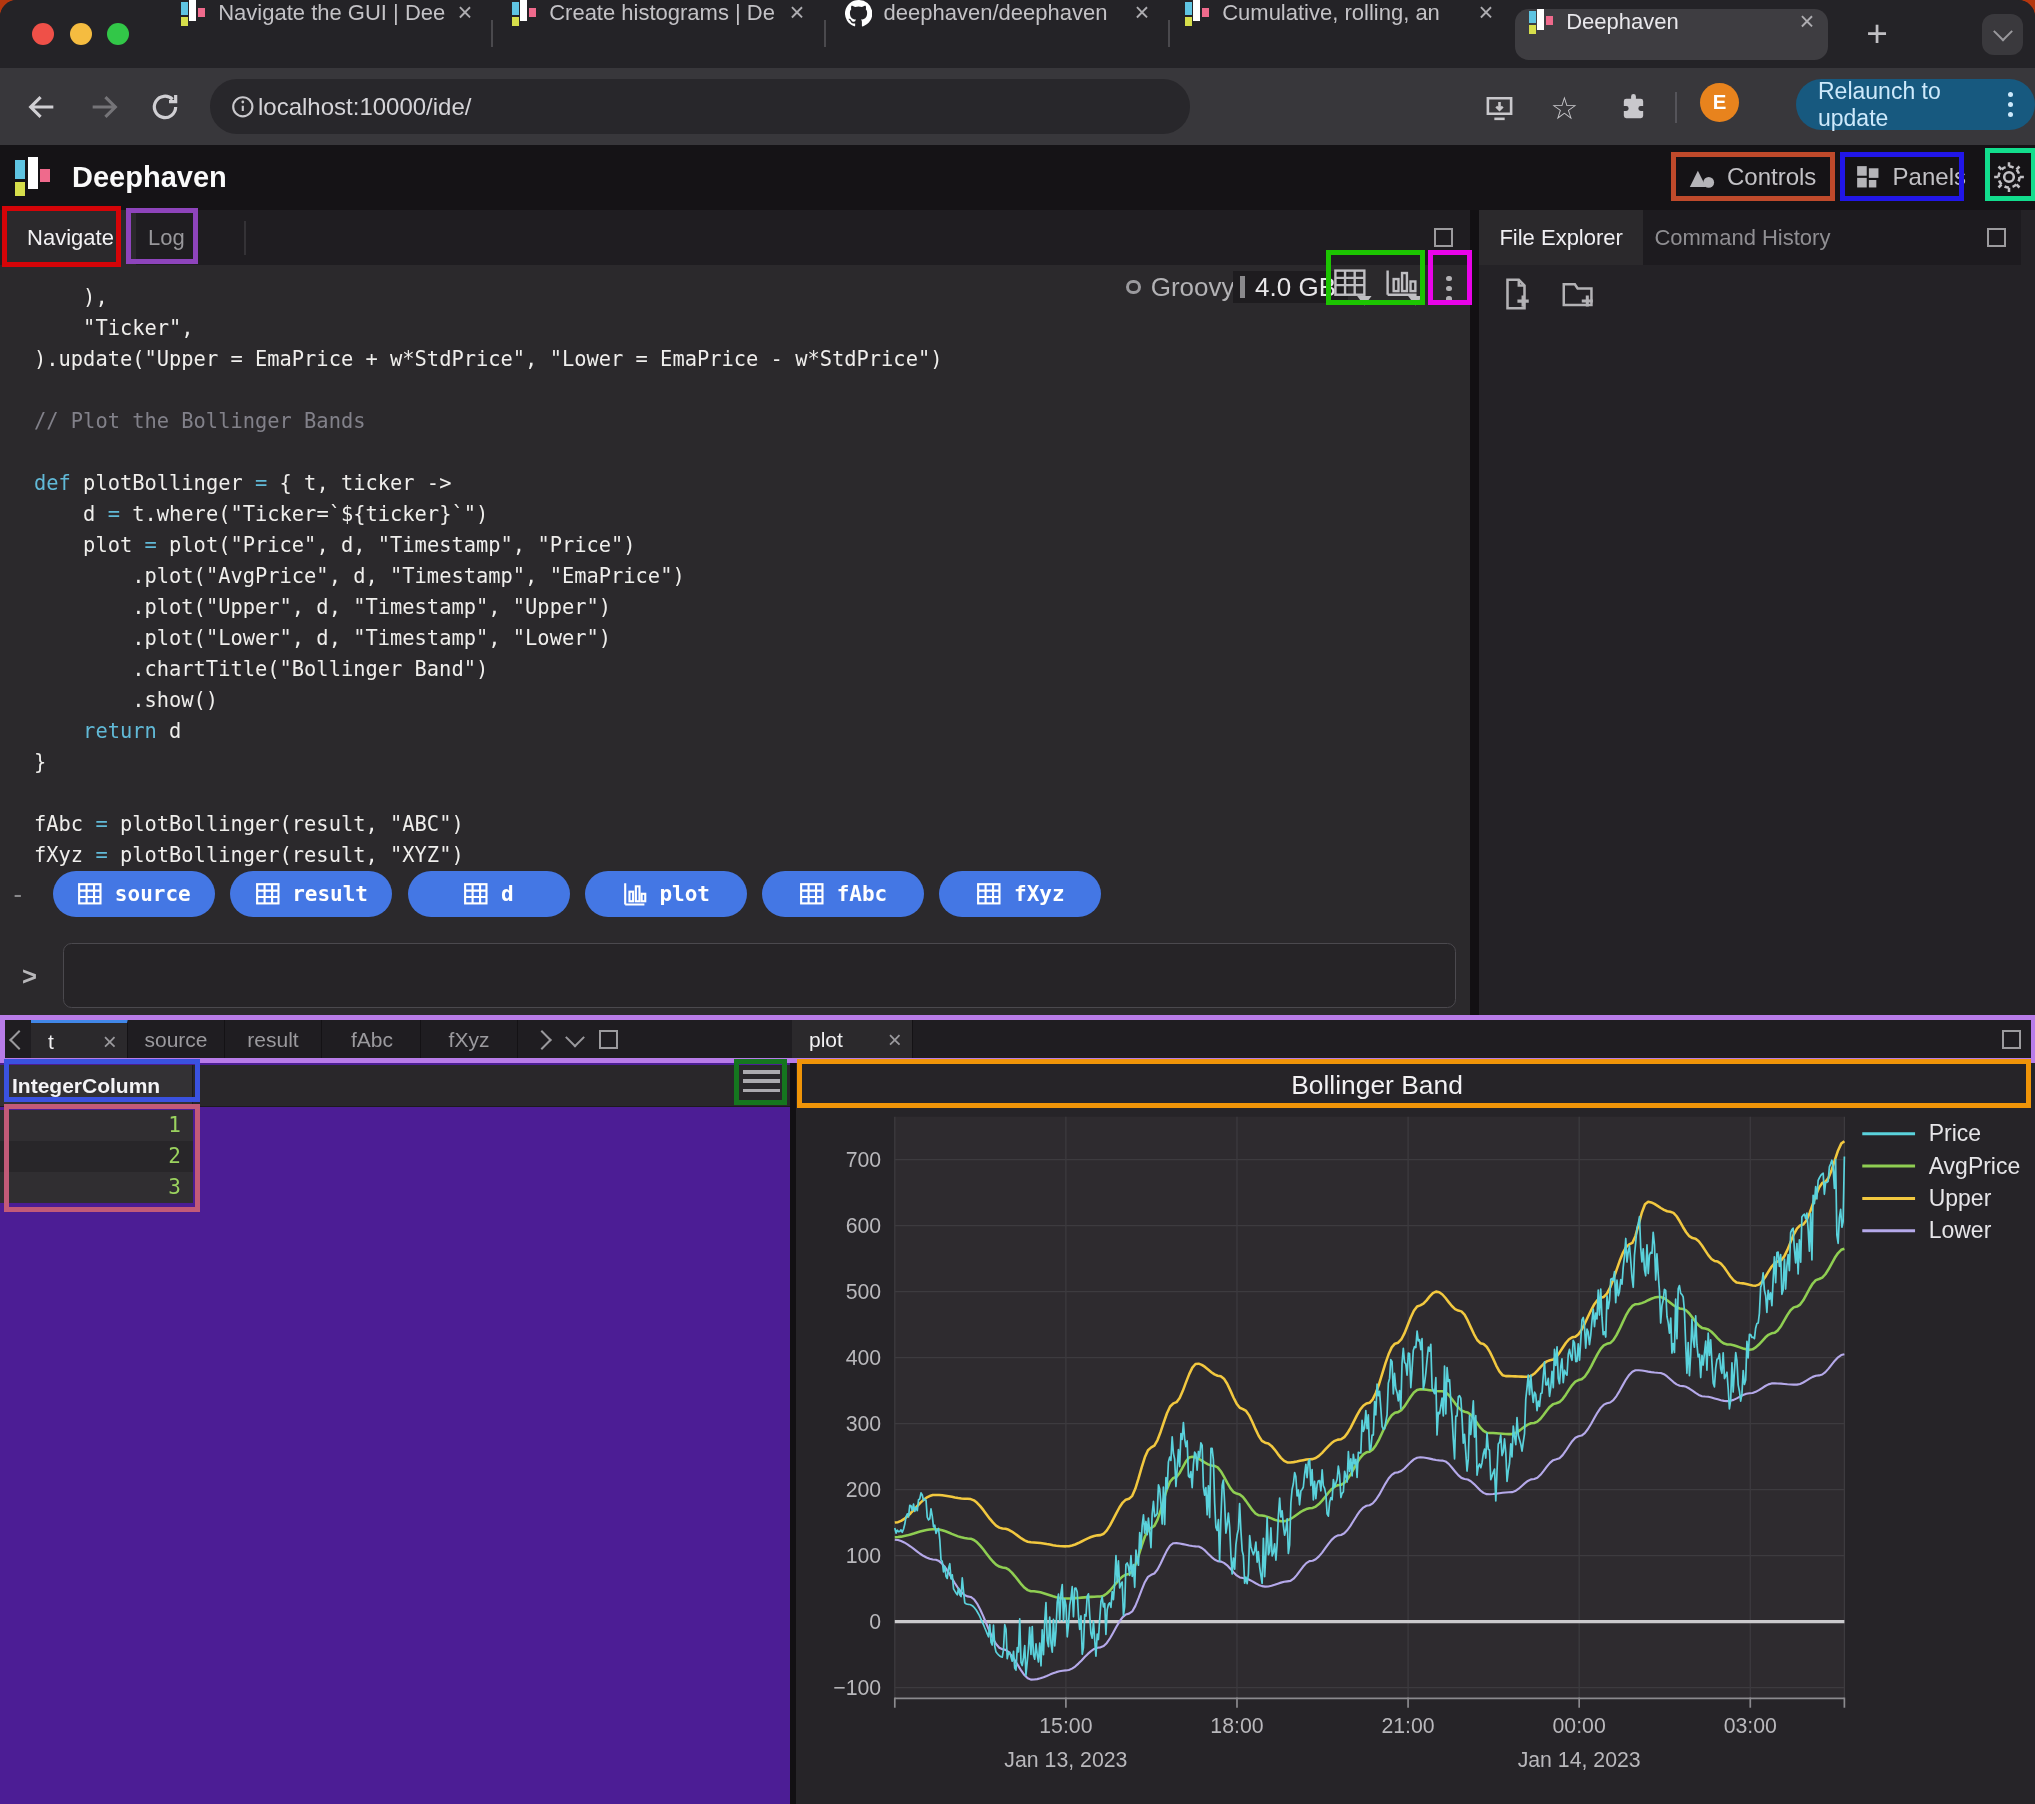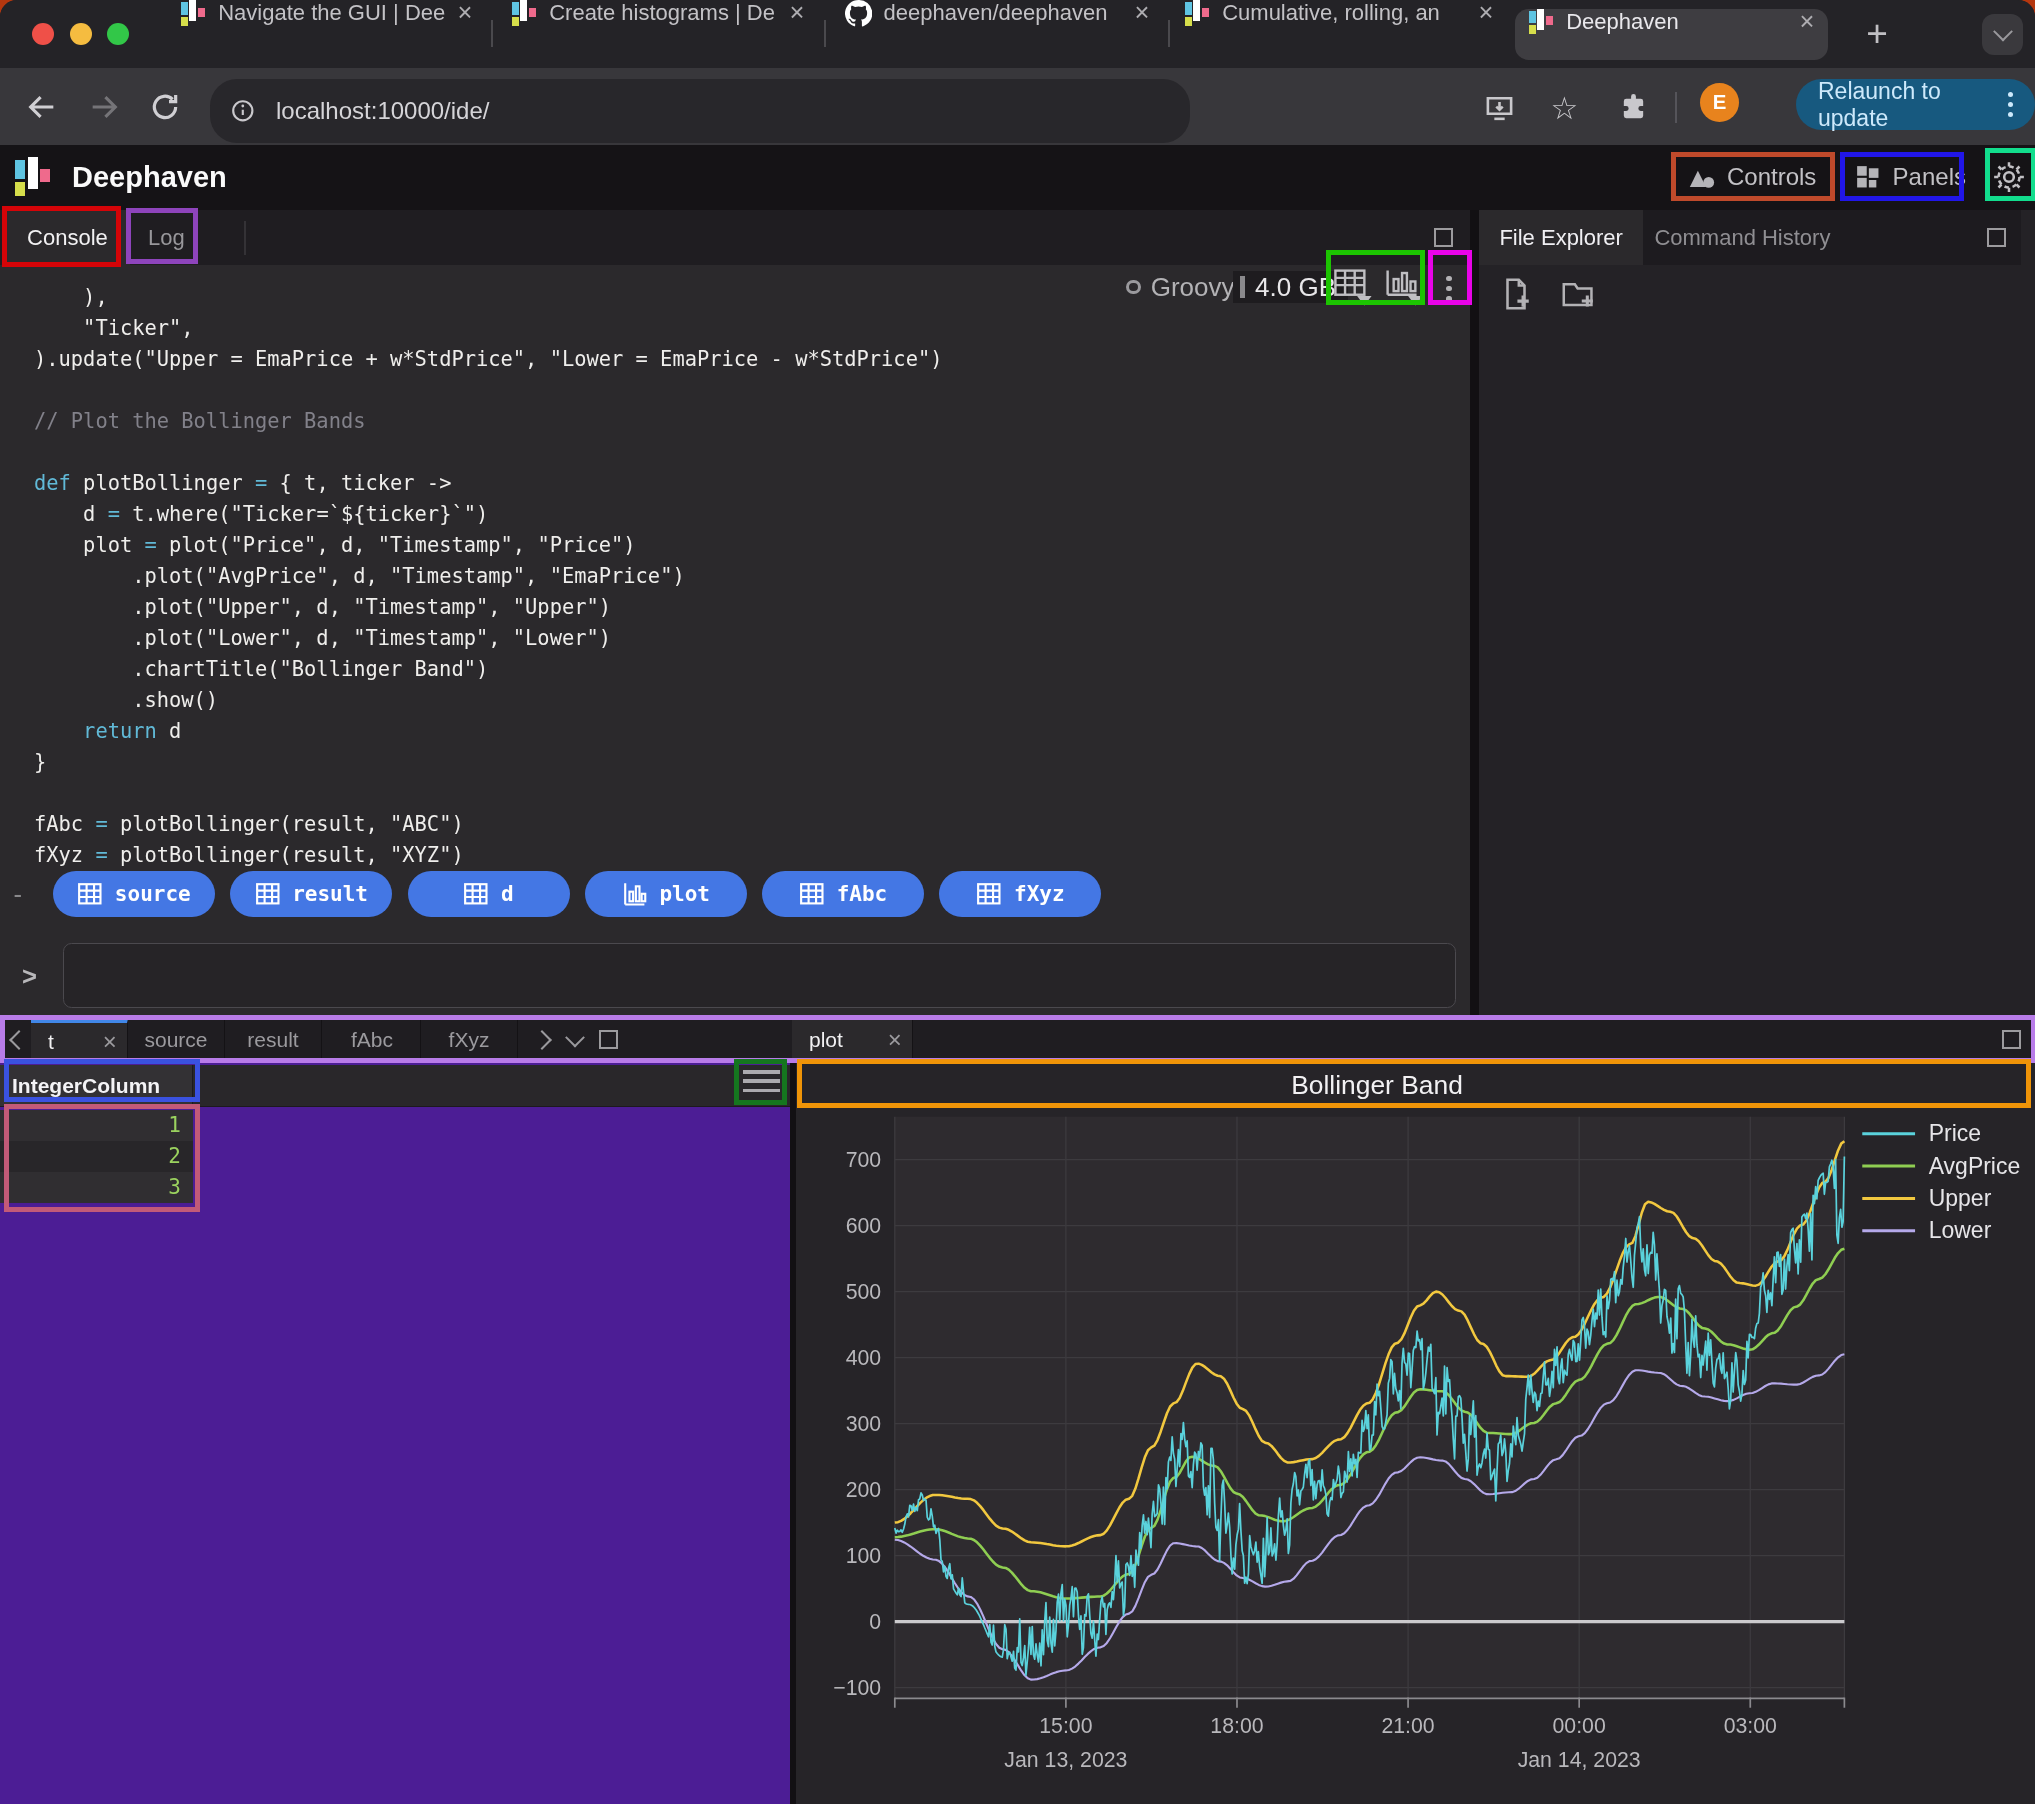--- a/index.html
+++ b/index.html
@@ -26,22 +26,22 @@
     display:flex;align-items:center;justify-content:center;}
   .tab-ovf{position:absolute;right:12px;top:13.6px;width:41px;height:41px;border-radius:12px;background:#3a393d;
     display:flex;align-items:center;justify-content:center;}
   .chv{width:12px;height:12px;border-right:2.6px solid #9a999d;border-bottom:2.6px solid #9a999d;display:inline-block;}
   .chv.down{transform:rotate(45deg) translate(-1.7px,-1.7px);}
   .chv.left{transform:rotate(135deg);}
   .chv.right{transform:rotate(-45deg);}
   
   .toolbar{position:absolute;left:0;top:68px;right:0;height:77px;background:#38373b;}
   .nav-ic{position:absolute;top:17px;width:43px;height:43px;display:flex;align-items:center;justify-content:center;}
-  .omni{position:absolute;left:210px;top:11px;width:980px;height:64px;border-radius:27px;background:#28272b;
-    display:flex;align-items:center;gap:20px;padding:0 20.4px;box-sizing:border-box;}
+  .omni{position:absolute;left:210px;top:11px;width:980px;height:55px;border-radius:27px;background:#28272b;
+    display:flex;align-items:center;gap:2px;padding:0 20.4px;box-sizing:border-box;}
   .url{color:#d5d4d8;font-size:24px;}
   .act-ic{position:absolute;top:19px;width:43px;height:43px;display:flex;align-items:center;justify-content:center;color:#c9c8cc;font-size:31px;}
   .tbsep{position:absolute;left:1675px;top:24px;width:1.7px;height:31px;background:#55545a;}
   .avatar{position:absolute;left:1700px;top:15.3px;width:39px;height:39px;border-radius:50%;background:#e8831d;
     color:#fff;font-size:20.4px;font-weight:700;display:flex;align-items:center;justify-content:center;}
   .updatepill{position:absolute;left:1796px;top:11px;height:51px;border-radius:25.6px;background:#17597f;
     color:#cde9fb;font-size:23px;display:flex;align-items:center;gap:19px;padding:0 22px;}
   .kdots{display:inline-flex;flex-direction:column;gap:5.1px;}
   .kdots i{width:5.1px;height:5.1px;border-radius:50%;background:currentColor;}
   
@@ -260,21 +260,21 @@
           <circle cx="12" cy="12" r="7.4" stroke-dasharray="3.2 2.6"></circle>
           <path d="M12 1.5v3M12 19.5v3M1.5 12h3M19.5 12h3M4.6 4.6l2.1 2.1M17.3 17.3l2.1 2.1M19.4 4.6l-2.1 2.1M6.7 17.3l-2.1 2.1"></path>
       </svg>
     </div>
   </div>
 
   <div class="main">
 
     <div class="left-top">
       <div class="ctabbar">
-        <div class="ctab on" style="left:5.1px">Console</div>
+        <div class="ctab on" style="left:5.1px">Navigate</div>
         <div class="ctab off" style="left:126px">Log</div>
         <div class="vdiv"></div>
         <span class="maxi" style="position:absolute;left:1434px;top:18px"></span>
       </div>
       <div class="cpanel">
         <div class="ctools">
           <span class="groovy">
               <span class="gcirc"></span>
               <span>Groovy</span>
             </span>

